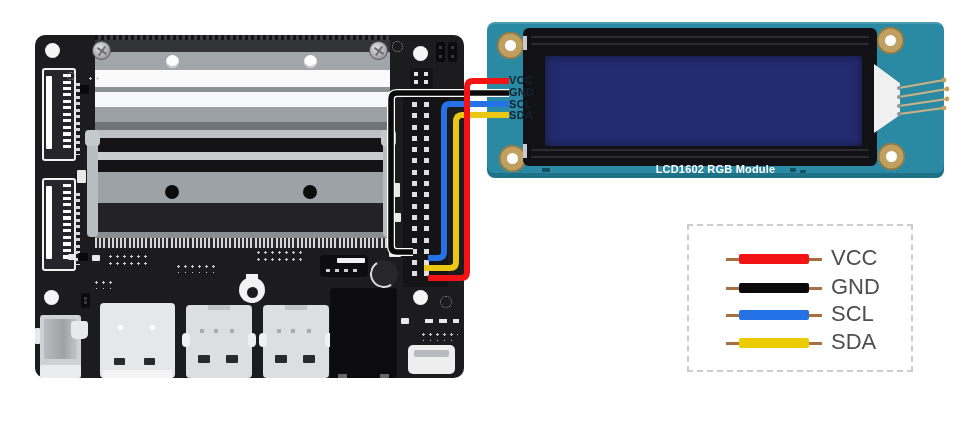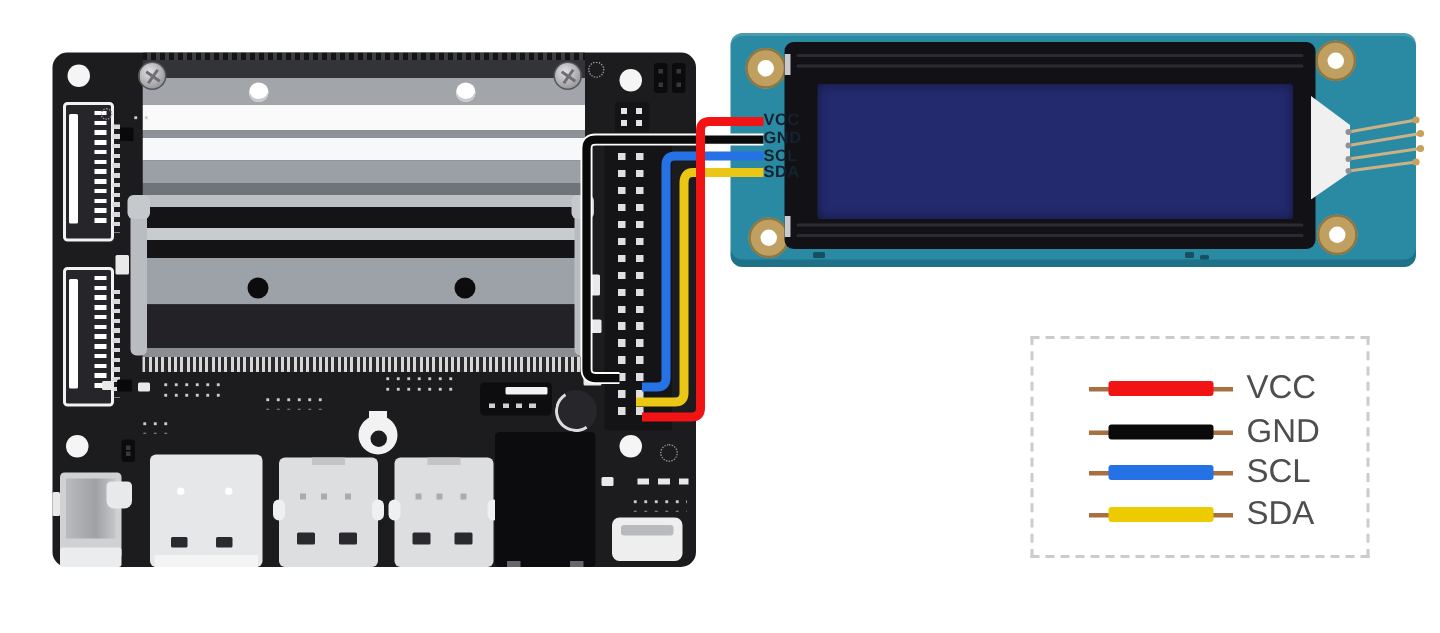--- a/index.html
+++ b/index.html
@@ -269,20 +269,21 @@
         <div class="bz-clip" style="top:116px;"></div>
     </div>
     <div class="lcd-screen" style="background: rgb(35, 42, 110);"></div>
     <div class="lcd-tab"></div>
 
     <div class="lcd-pin-label" style="top:52px;">VCC</div>
     <div class="lcd-pin-label" style="top:64px;">GND</div>
     <div class="lcd-pin-label" style="top:76px;">SCL</div>
     <div class="lcd-pin-label" style="top:87px;">SDA</div>
 
+    <div class="lcd-title">LCD1602 RGB Module</div>
     <div class="lcd-pad" style="left:55px;top:146px;width:8px;height:4px;"></div>
     <div class="lcd-pad" style="left:303px;top:146px;width:6px;height:4px;"></div>
     <div class="lcd-pad" style="left:313px;top:148px;width:6px;height:3px;"></div>
   </div>
 
   <svg class="wires-svg" viewBox="0 0 960 422">
     <g>
       <line x1="899" y1="88" x2="944" y2="80" stroke="#ccb184" stroke-width="2"></line>
       <line x1="899" y1="97" x2="947" y2="89" stroke="#ccb184" stroke-width="2"></line>
       <line x1="899" y1="106" x2="947" y2="99" stroke="#ccb184" stroke-width="2"></line>

